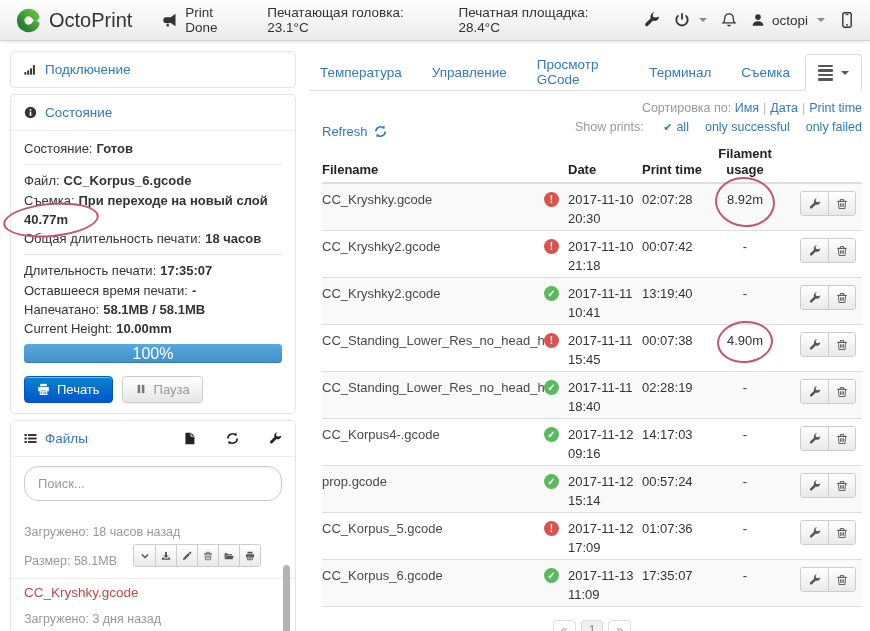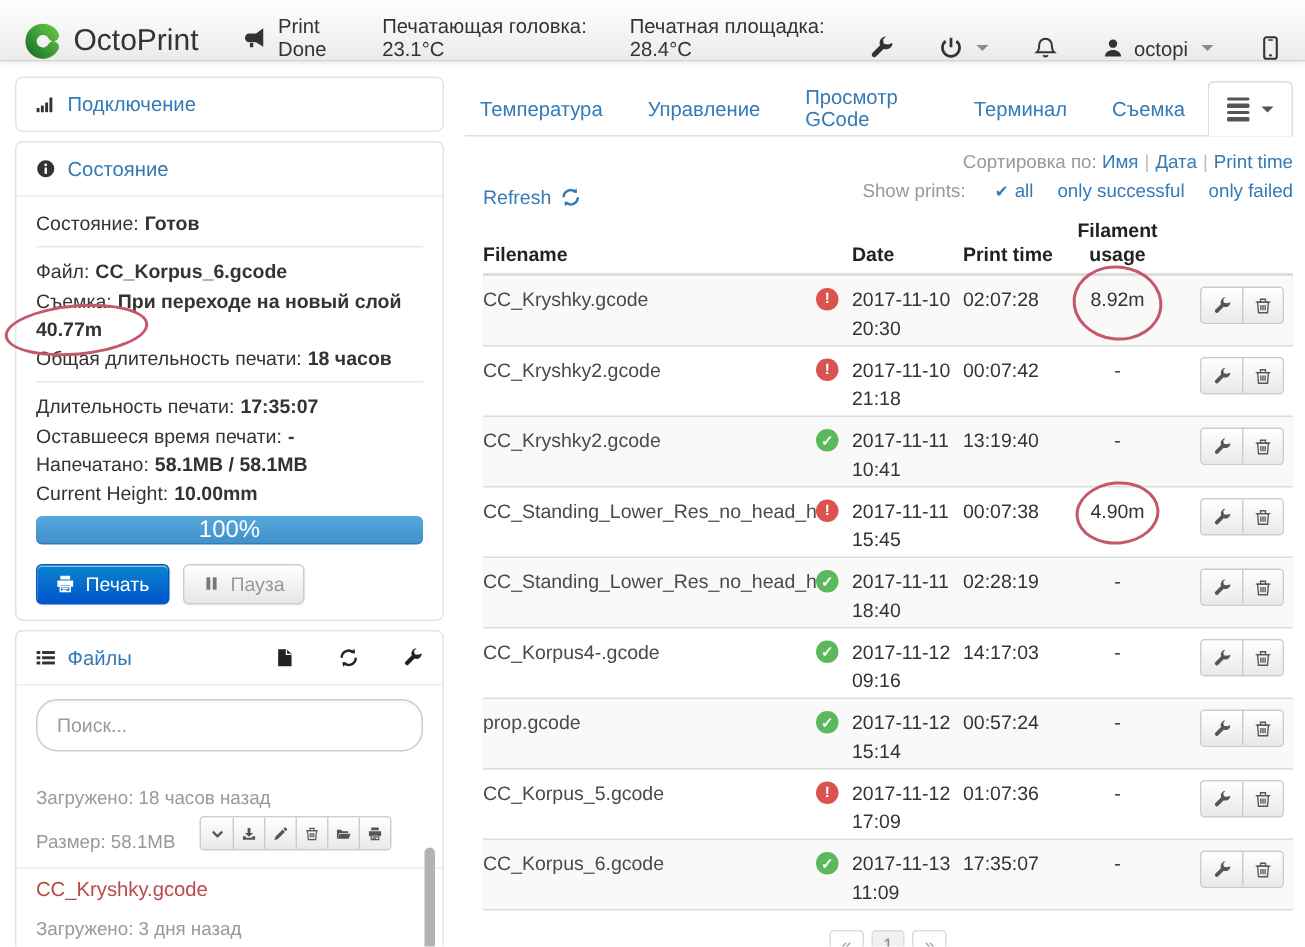--- a/index.html
+++ b/index.html
@@ -15,27 +15,27 @@
   .i13 svg { width:13px; height:13px; }
   .i14 svg { width:14px; height:14px; }
   .i16 svg { width:16px; height:16px; }
 
   
   .navbar {
     position:absolute; left:0; top:0; right:0; height:41px; z-index:10;
     background:linear-gradient(#ffffff,#ebebeb);
     border-bottom:1px solid #d4d4d4;
     box-shadow:0 1px 4px rgba(0,0,0,.1);
-    display:flex; align-items:flex-end; padding:0 15px 0 16px;
+    display:flex; align-items:center; padding:0 15px 0 16px;
   }
   .brand { display:flex; align-items:center; gap:8px; margin-right:30px; cursor:pointer; }
   .brand-text { font-size:20px; color:#333; }
   .nav-item { display:flex; align-items:center; gap:7px; color:#333; font-size:13.5px; margin-right:26px; cursor:pointer; }
   .nav-text { color:#333; font-size:13.5px; margin-right:26px; }
-  .nav-right { margin-left:auto; display:flex; align-items:center; gap:30px; color:#333; }
+  .nav-right { margin-left:auto; display:flex; align-items:center; gap:14px; color:#333; }
   .nav-right .nav-item { margin-right:0; }
   .caret { width:0; height:0; border-left:4px solid transparent; border-right:4px solid transparent; border-top:4px solid #8a8a8a; margin-left:2px; }
 
   
   .sidebar { position:absolute; left:10px; top:51px; width:286px; }
   .panel { background:#fff; border:1px solid #e3e3e3; border-radius:5px; margin-bottom:6px; }
   .p-head { display:flex; align-items:center; gap:8px; padding:10px 13px; font-size:13.5px; color:#337ab7; cursor:pointer; }
   .p-head .ic { color:#333; }
   .p-head .sp { flex:1; }
   .p-head .hic { color:#222; cursor:pointer; }

